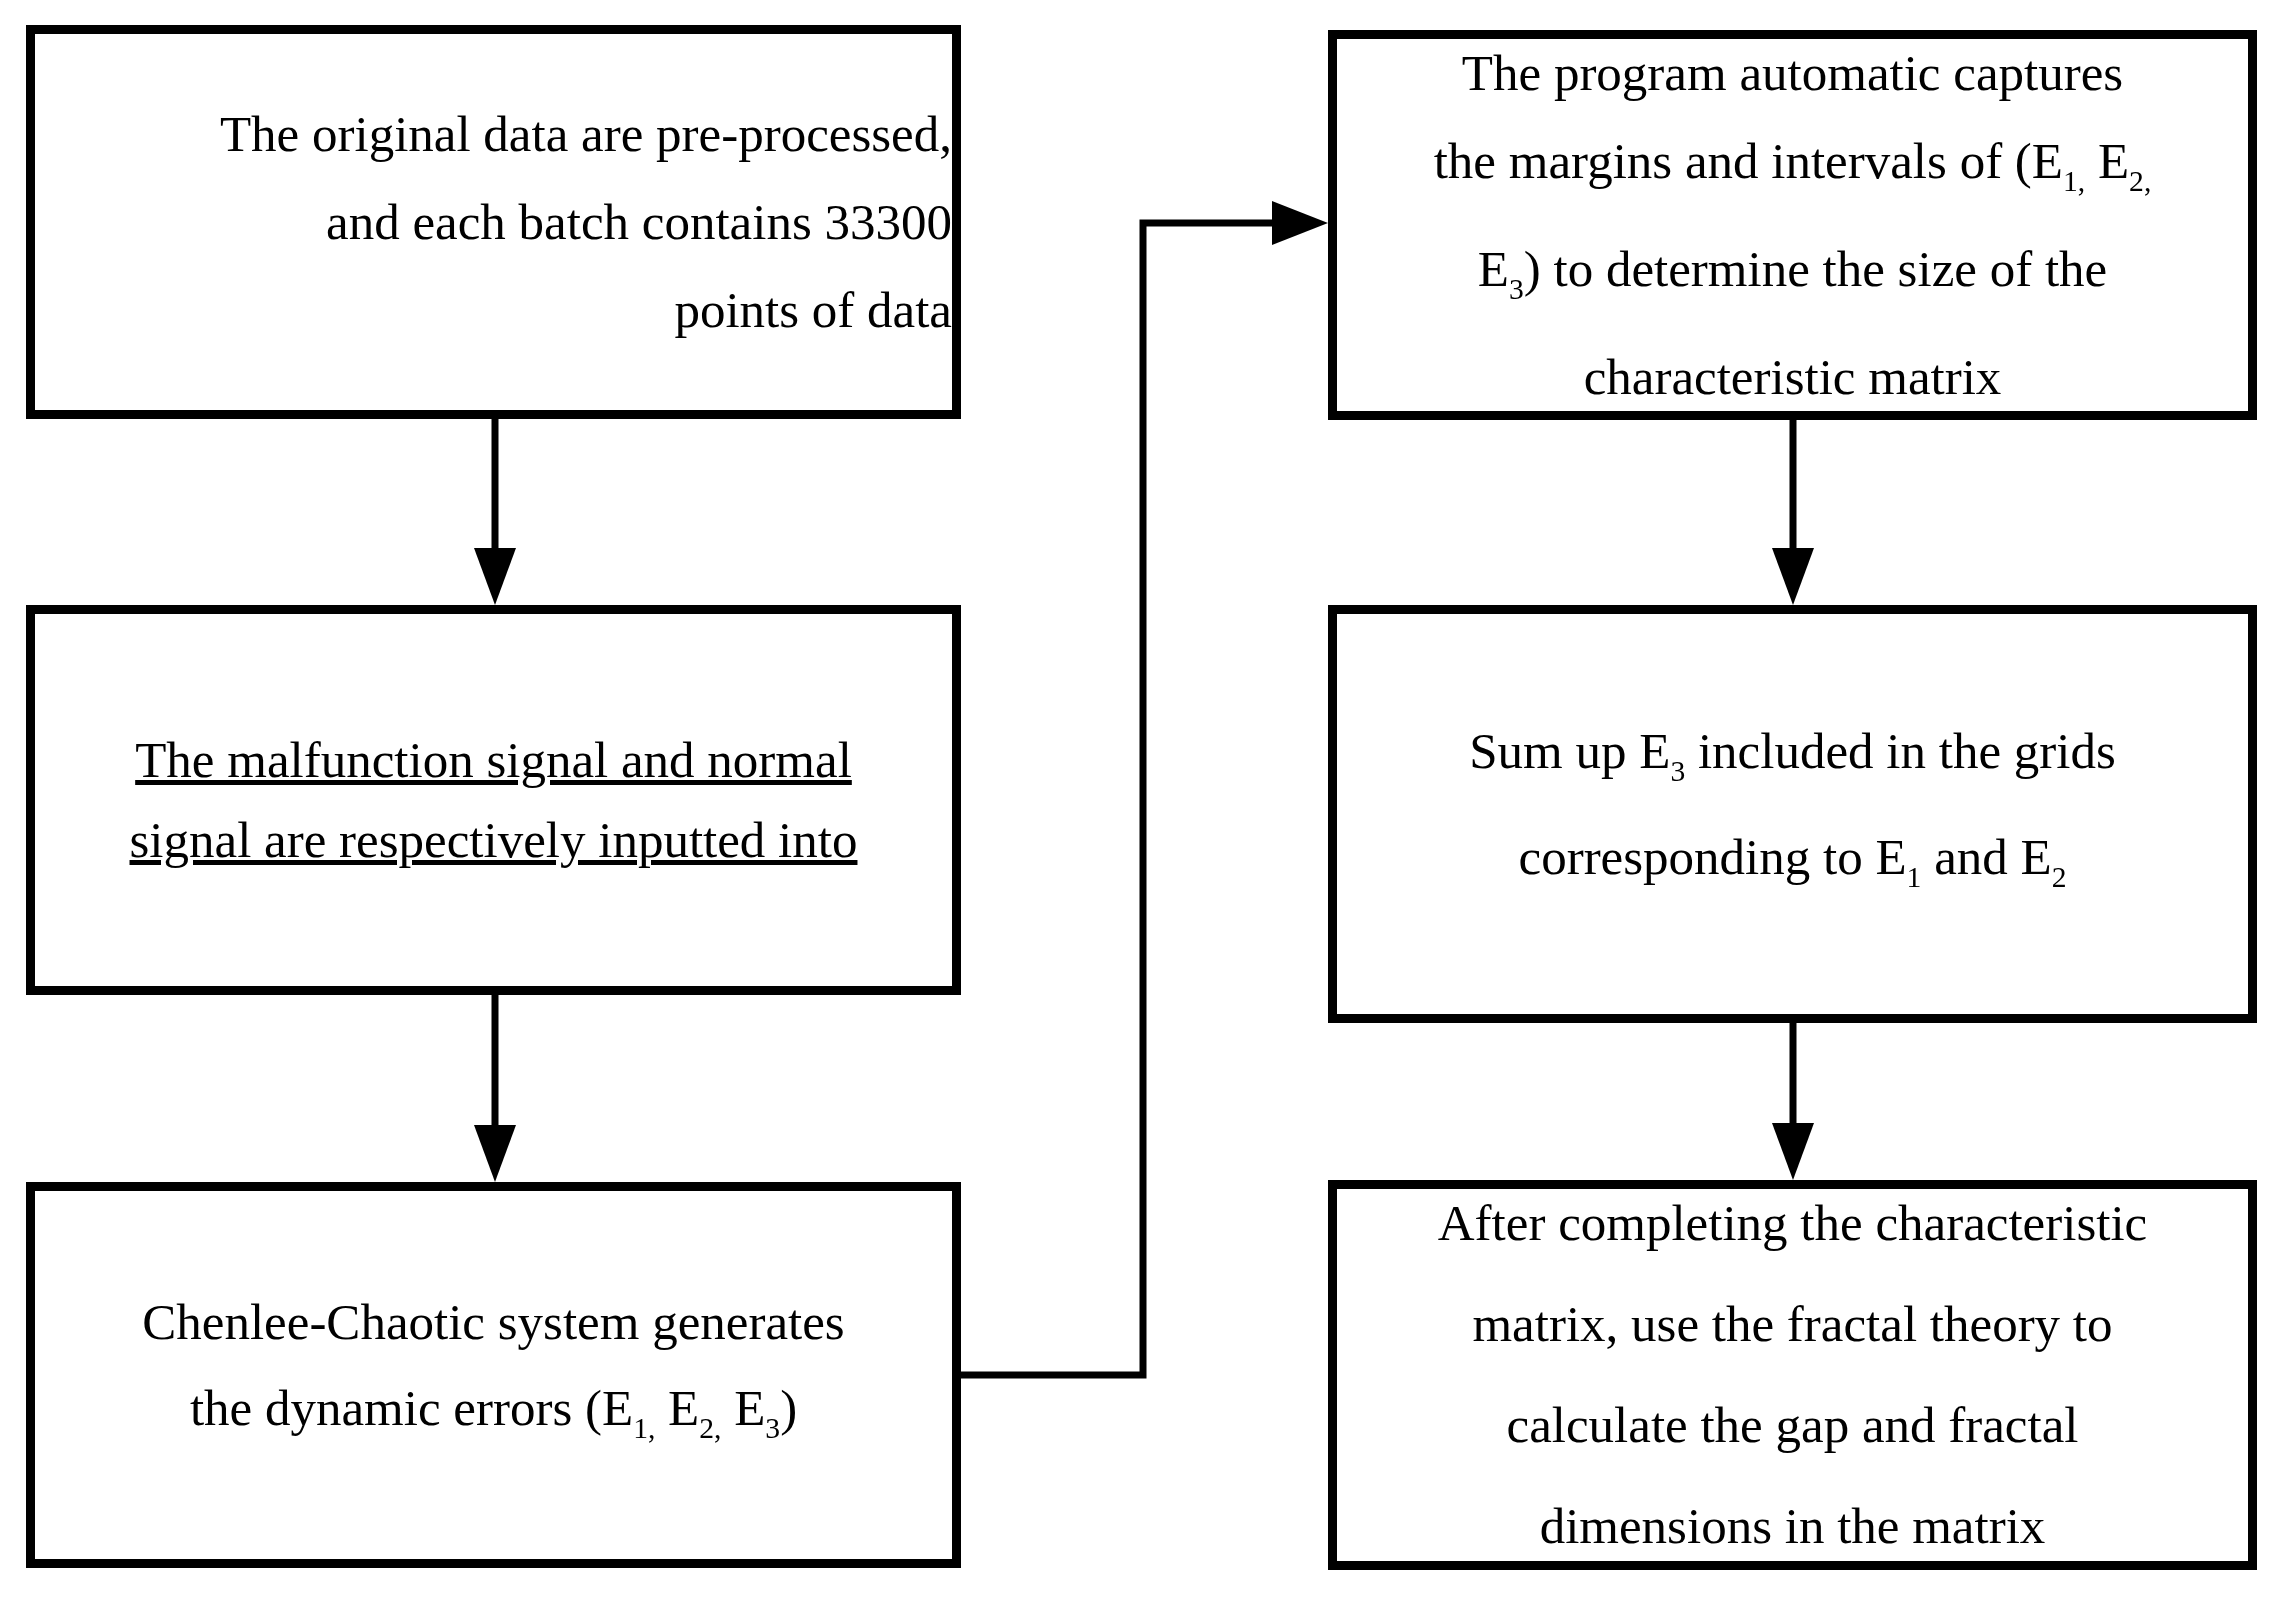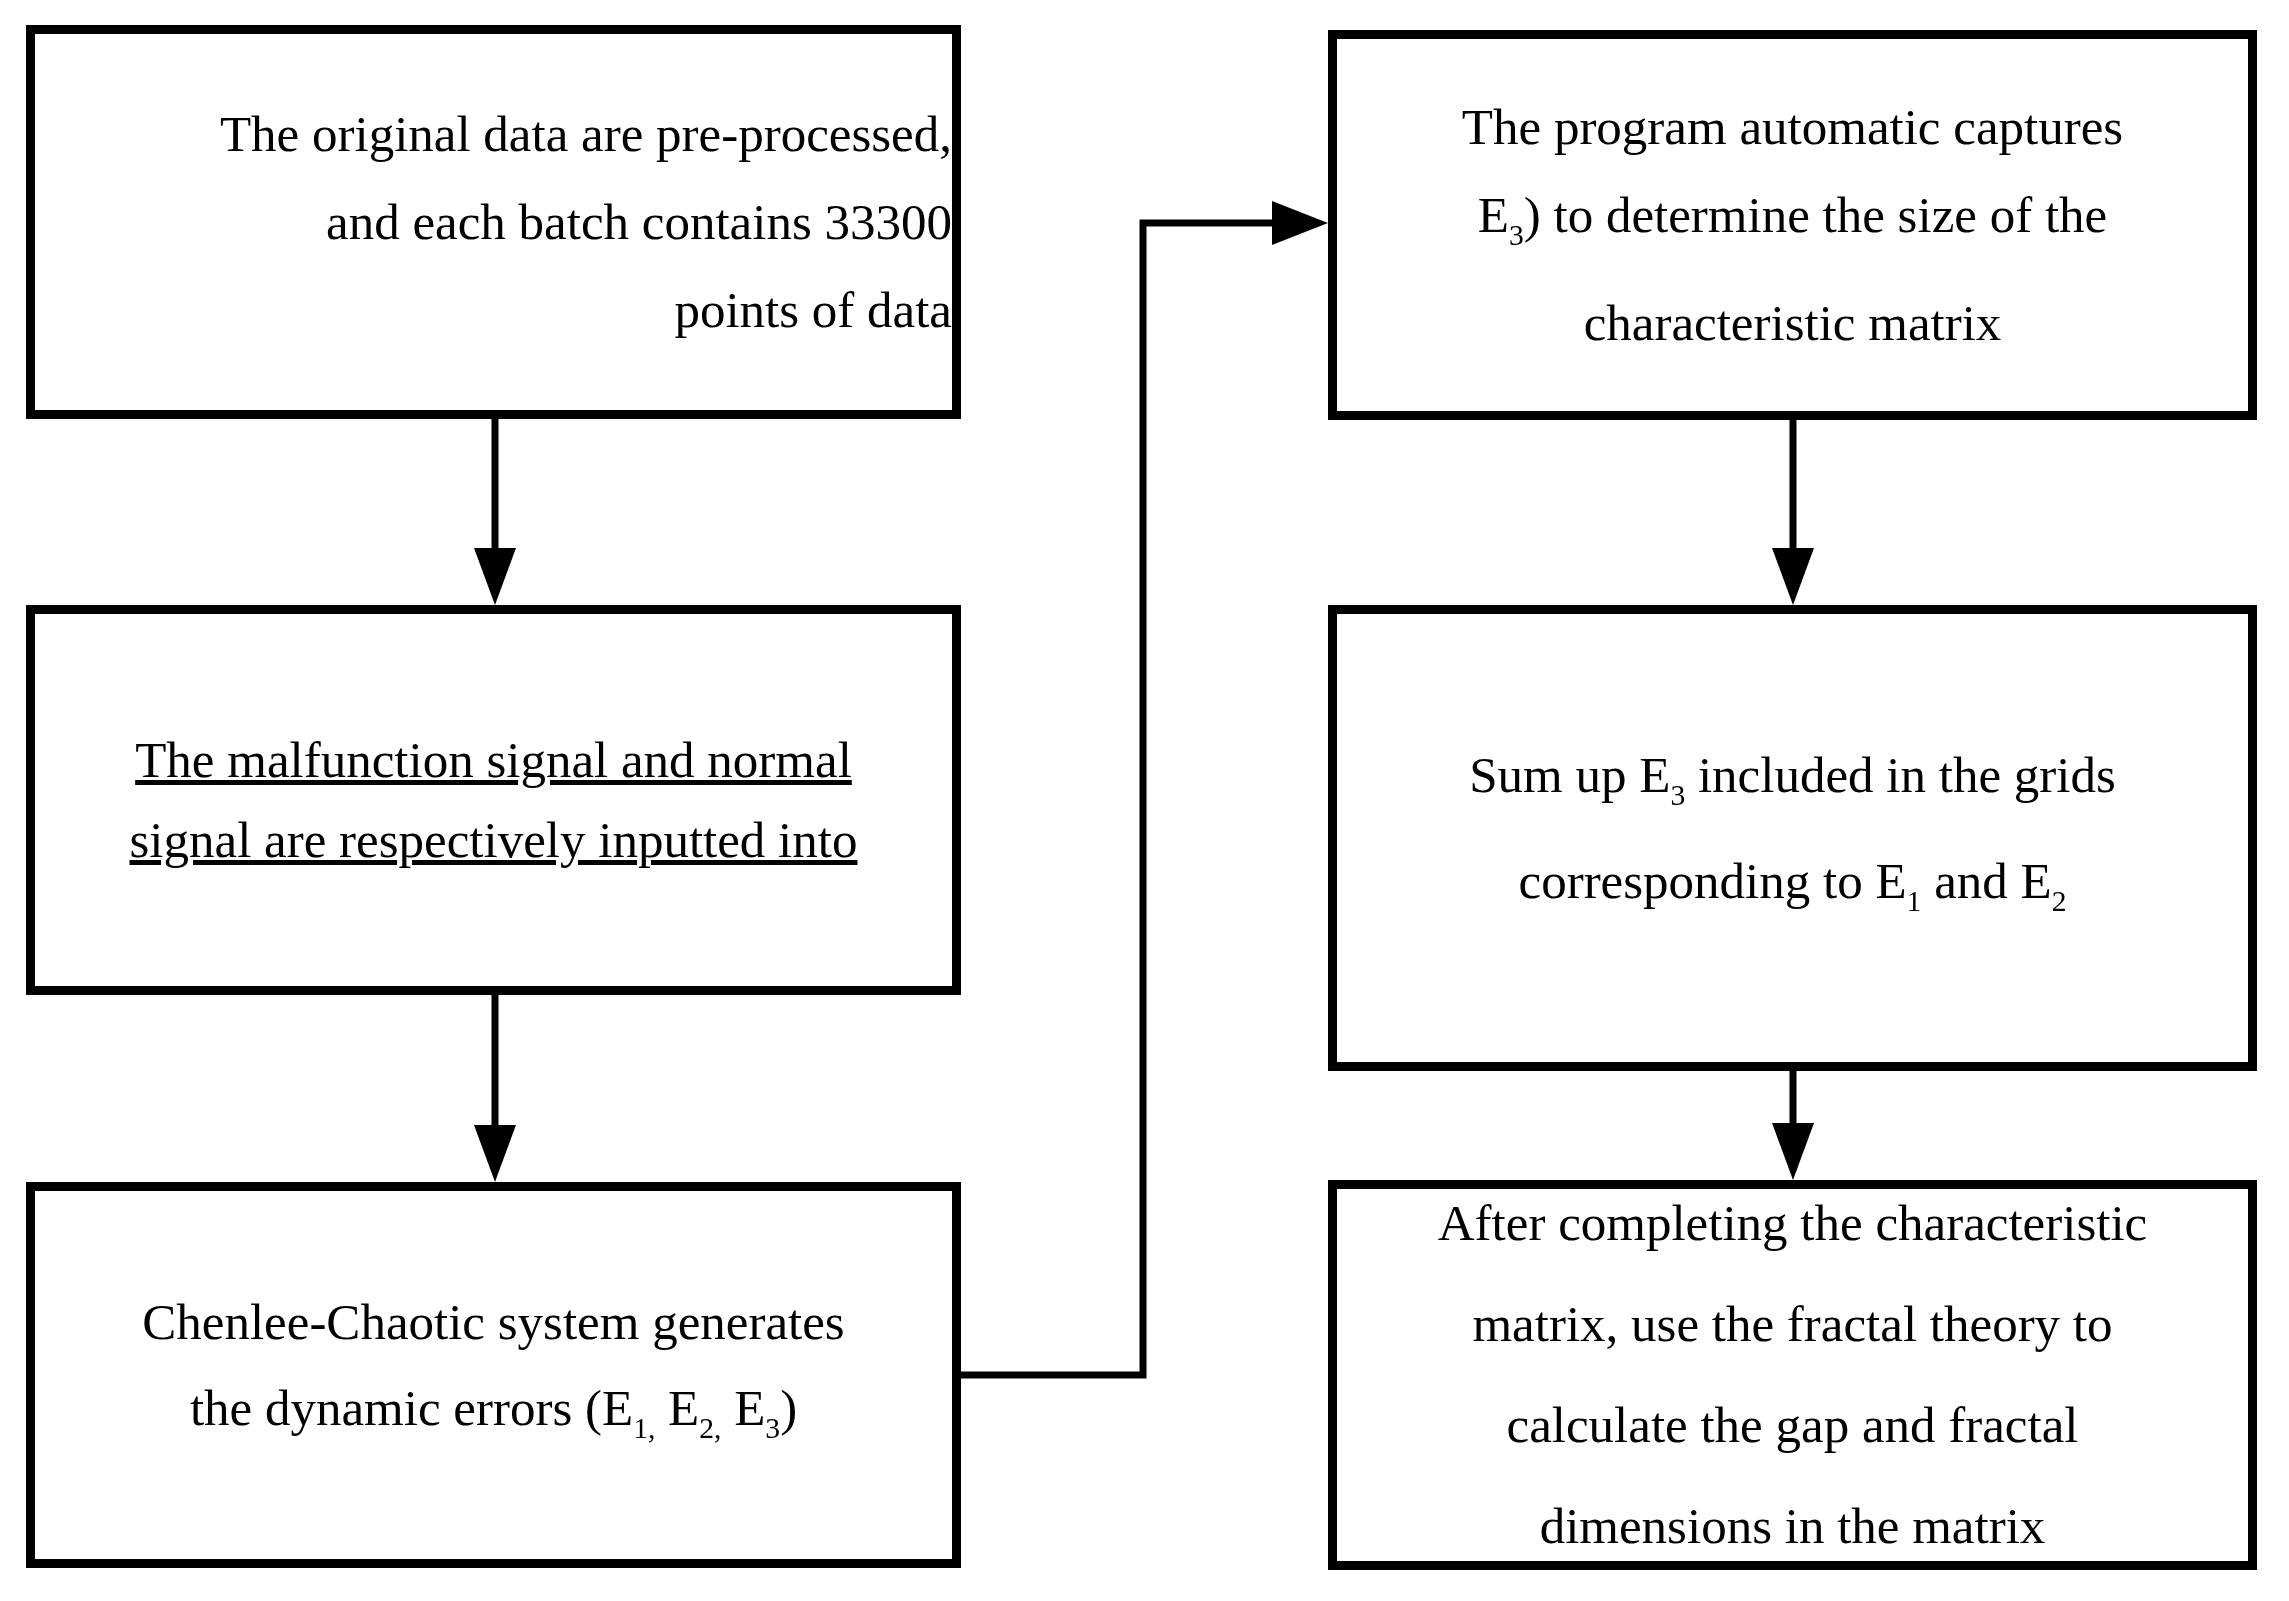--- a/index.html
+++ b/index.html
@@ -22,21 +22,21 @@
     text-align:center;
     font-size:51px;
   }
   .fbox .line{white-space:nowrap;}
   .sub{font-size:0.58em;vertical-align:-0.45em;}
   
   #b1{left:26px;top:25px;width:935px;height:394px;align-items:flex-end;}
   #b2{left:26px;top:605px;width:935px;height:390px;text-decoration:underline;}
   #b3{left:26px;top:1182px;width:935px;height:386px;}
   #b4{left:1328px;top:30px;width:929px;height:390px;}
-  #b5{left:1328px;top:605px;width:929px;height:466px;}
+  #b5{left:1328px;top:605px;width:929px;height:418px;}
   #b6{left:1328px;top:1180px;width:929px;height:390px;}
   #b1 .line{line-height:88px;}
   #b2 .line{line-height:80px;}
   #b3 .line{line-height:86px;}
   #b4 .line{line-height:88px;}
   #b5 .line{line-height:86px;}
   #b6 .line{line-height:101px;}
   #connector-layer{
     position:absolute;left:0;top:0;width:2289px;height:1601px;
     pointer-events:none;
@@ -83,20 +83,21 @@
       <div class="line"><span>signal are respectively inputted into</span></div>
     </div>
 
   <div id="b3" class="fbox">
       <div class="line"><span>Chenlee-Chaotic system generates</span></div>
       <div class="line"><span>the dynamic errors (E</span><span class="sub">1,</span><span> E</span><span class="sub">2,</span><span> E</span><span class="sub">3</span><span>)</span></div>
     </div>
 
   <div id="b4" class="fbox">
       <div class="line"><span>The program automatic captures</span></div>
+      <div class="line"><span>the margins and intervals of (E</span><span class="sub">1,</span><span> E</span><span class="sub">2,</span></div>
       <div class="line"><span>E</span><span class="sub">3</span><span>) to determine the size of the</span></div>
       <div class="line"><span>characteristic matrix</span></div>
     </div>
 
   <div id="b5" class="fbox">
       <div class="line"><span>Sum up E</span><span class="sub">3</span><span> included in the grids</span></div>
       <div class="line"><span>corresponding to E</span><span class="sub">1</span><span> and E</span><span class="sub">2</span></div>
     </div>
 
   <div id="b6" class="fbox">

